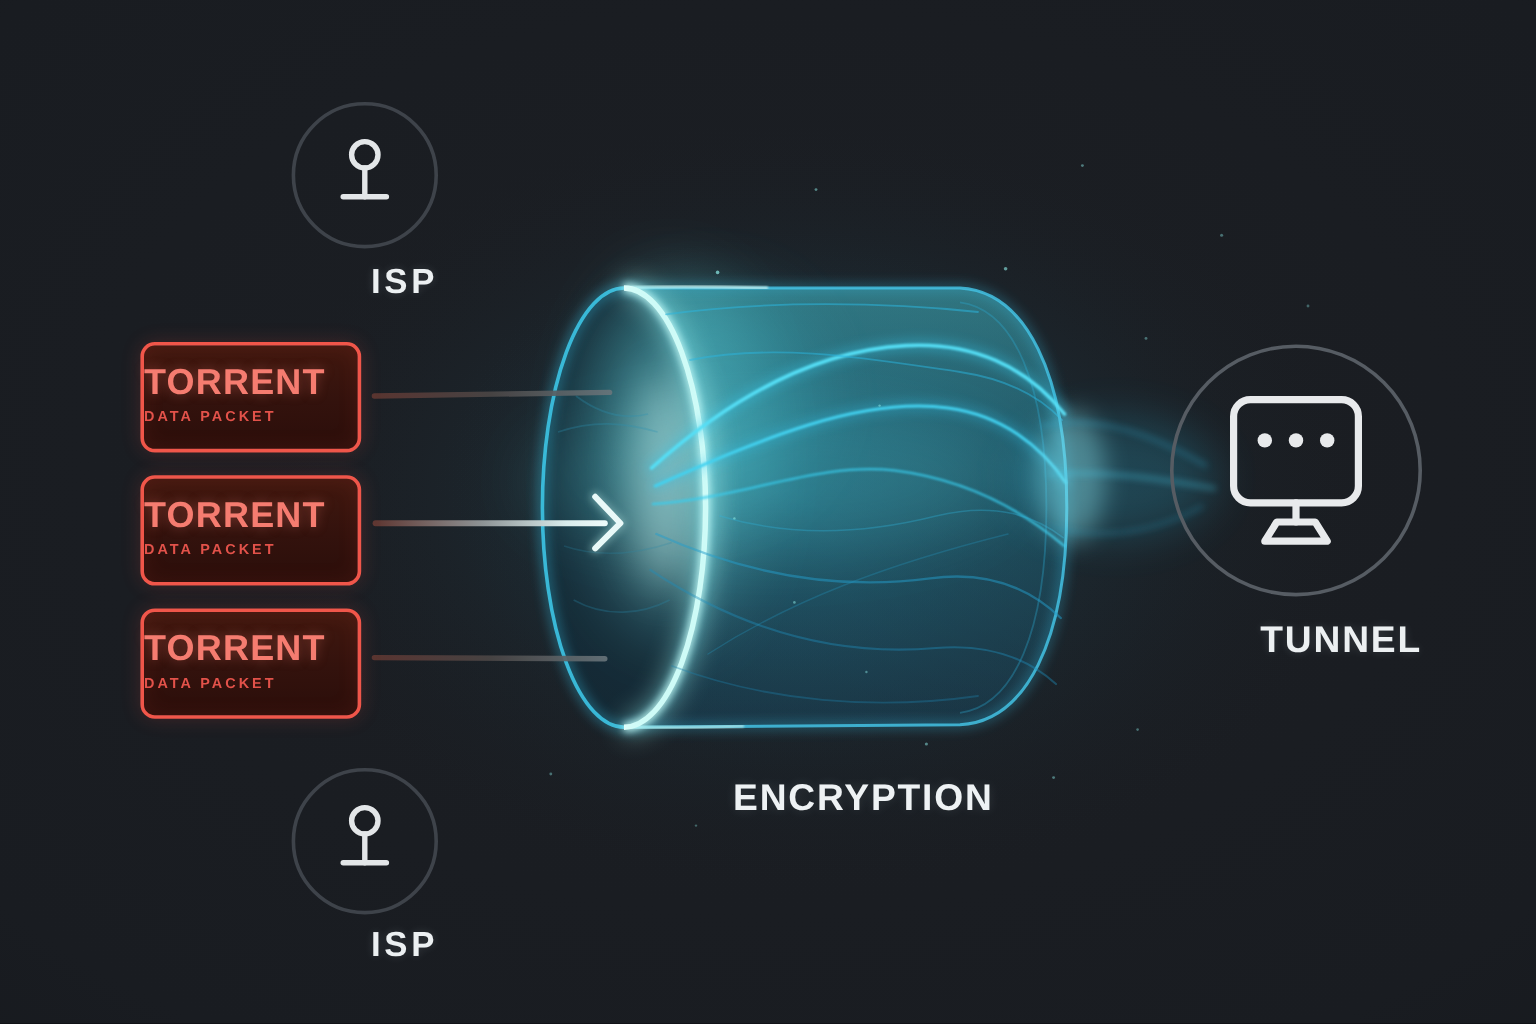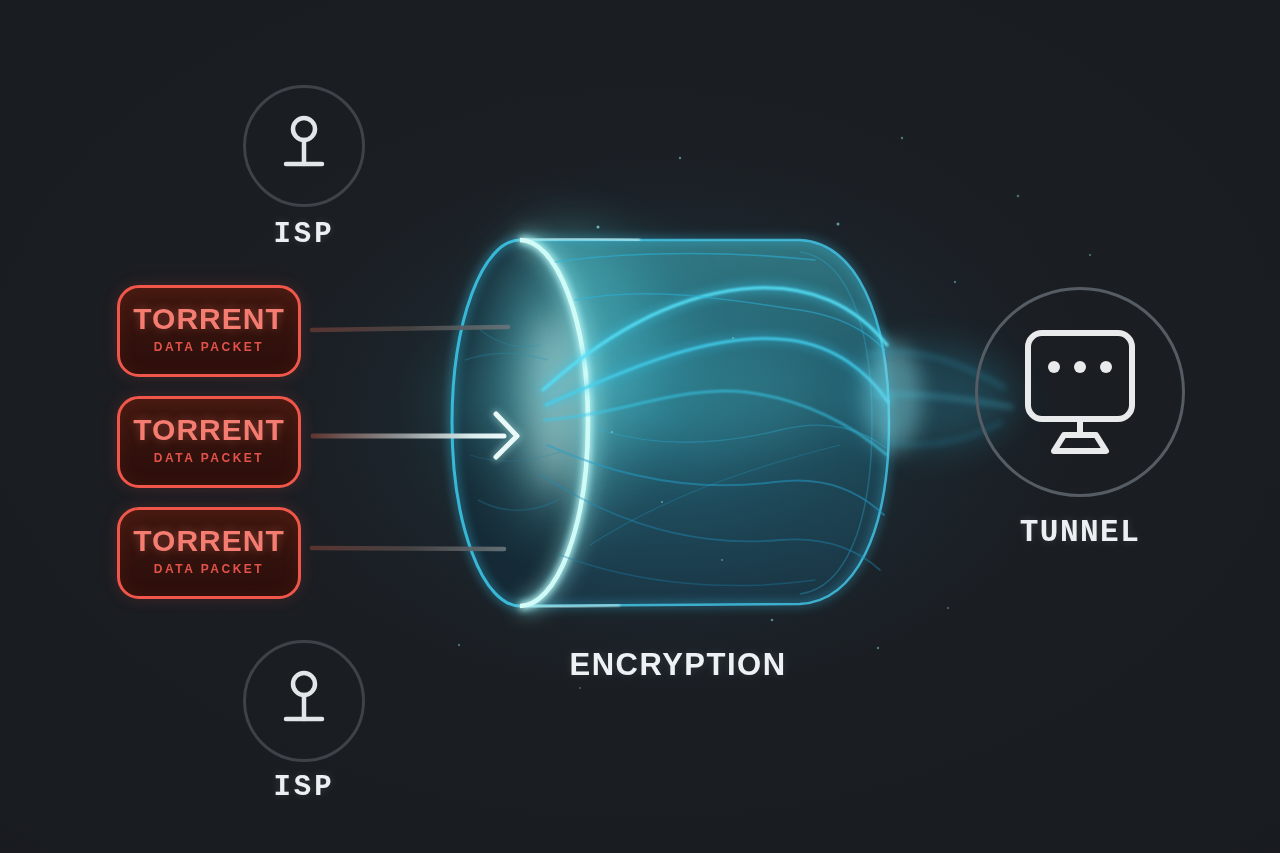--- a/index.html
+++ b/index.html
@@ -24,41 +24,40 @@
   .vpn-circle{
     width:210px;height:210px;border:3px solid #565c63;left:975px;top:287px;
   }
   .node-icon{position:absolute;}
   .isp-icon.top{left:269px;top:112px;}
   .isp-icon.bottom{left:269px;top:667px;}
   .vpn-icon{left:1015px;top:327px;}
 
   
   .node-label{
-    position:absolute;text-align:center;color:#ecf0f2;font-weight:700;
+    position:absolute;text-align:right;color:#ecf0f2;font-weight:700;
     text-shadow:0 0 8px rgba(225,250,255,.14);
-    font-family:Liberation Mono, monospace;
   }
   .isp-label{width:122px;font-size:29px;letter-spacing:3px;line-height:32px;}
   .isp-label.top{left:243px;top:219px;}
   .isp-label.bottom{left:243px;top:772px;}
   .vpn-label{left:975px;top:513px;width:210px;font-size:31px;letter-spacing:1.5px;line-height:39px;}
   .tunnel-label{
-    position:absolute;left:528px;top:645px;width:300px;text-align:center;
+    position:absolute;left:528px;top:645px;width:300px;text-align:right;
     color:#eef2f4;font-weight:700;font-size:31px;letter-spacing:1.5px;line-height:40px;
     text-shadow:0 0 10px rgba(225,250,255,.12);
   }
 
   
   .packet{
     position:absolute;left:117px;width:184px;height:92px;box-sizing:border-box;
-    border:3px solid #f0564a;border-radius:22px;
+    border:3px solid #f0564a;border-radius:12px;
     background:linear-gradient(180deg,#41180f 0%, #33120d 55%, #2b0e0a 100%);
     box-shadow:0 0 16px rgba(238,80,66,.18), inset 0 0 18px rgba(238,80,66,.10);
-    display:flex;flex-direction:column;align-items:center;justify-content:center;
+    display:flex;flex-direction:column;justify-content:center;
   }
   .packet.p1{top:285px;}
   .packet.p2{top:396px;}
   .packet.p3{top:507px;}
   .packet-title{
     color:#f57c70;font-weight:700;font-size:30px;line-height:32px;letter-spacing:1px;
     text-shadow:0 0 10px rgba(244,124,112,.35);
   }
   .packet-subtitle{
     color:#e2524a;font-weight:700;font-size:12px;line-height:24px;letter-spacing:2.5px;

